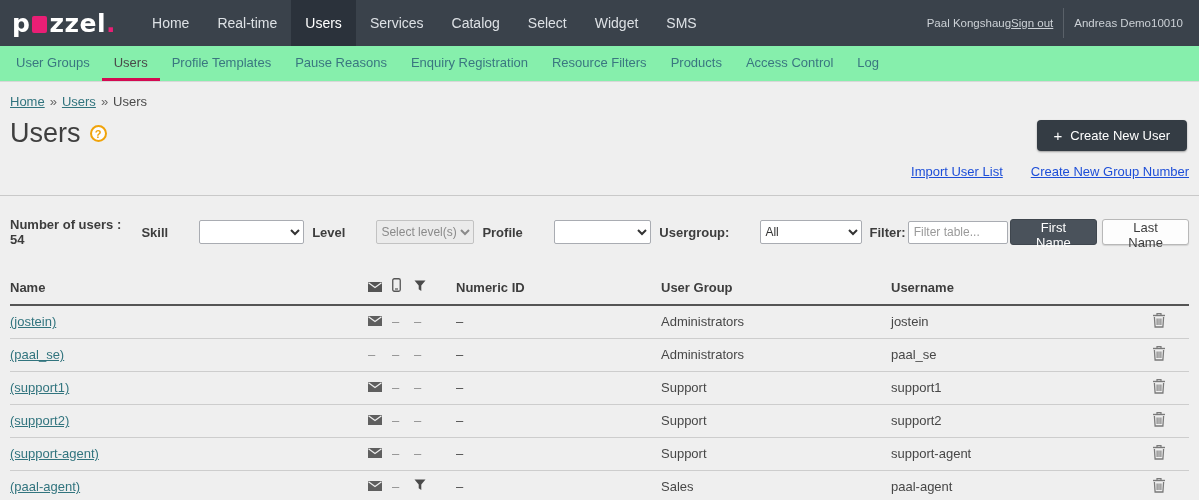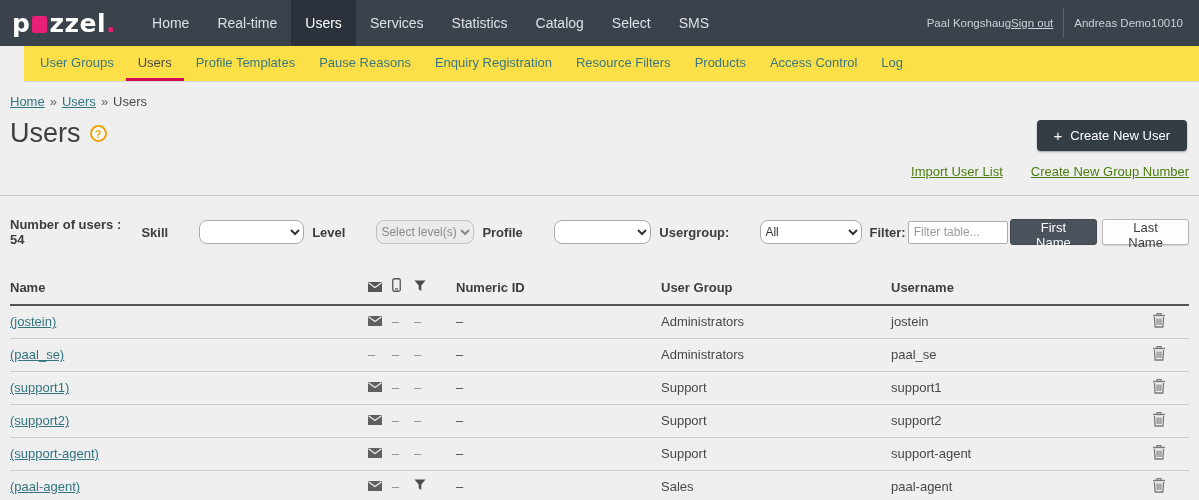--- a/index.html
+++ b/index.html
@@ -16,21 +16,21 @@
   .nav-item { line-height:46px; padding:0 14px; color:#dde1e5; font-size:14px; cursor:pointer; white-space:nowrap; }
   .nav-item.active { background:#2b323b; color:#ffffff; }
   .topnav-spacer { flex:1; }
   .userbox { display:flex; align-items:center; gap:10px; padding-right:16px; font-size:11.5px; color:#ccd1d6; }
   .userbox .col { display:flex; flex-direction:row; line-height:1.4; }
   .userbox .col.right-align { align-items:flex-start; }
   .signout { text-decoration:underline; cursor:pointer; }
   .user-divider { width:1px; height:30px; background:#5a6169; }
 
   
-  .subnav { display:flex; background:#fde047; height:36px; border-bottom:1px solid #d8d8d8; padding-left:4px;margin-left:24px; }
+  .subnav { display:flex; background:#86efac; height:36px; border-bottom:1px solid #d8d8d8; padding-left:4px; }
   .subnav-item { line-height:33px; padding:0 12px; font-size:13px; color:#3a7780; cursor:pointer;
                  border-bottom:3px solid transparent; white-space:nowrap; }
   .subnav-item.active { color:#4a4a4a; border-bottom-color:#d30b52; }
 
   
   .content { padding:12px 10px 0 10px; }
   .breadcrumb { font-size:13px; color:#4a4a4a; }
   .crumb-link { color:#31747e; text-decoration:underline; cursor:pointer; }
   .crumb-sep { color:#666; margin:0 5px; }
 
@@ -38,31 +38,31 @@
   .page-title { display:flex; align-items:center; gap:9px; font-size:27px; color:#3f3f3f; font-weight:400; }
   .help-icon { display:inline-flex; align-items:center; justify-content:center; width:17px; height:17px;
                border:2px solid #f0a30a; border-radius:50%; color:#f0a30a; font-size:11px; font-weight:bold;
                background:#fdfdfd; cursor:pointer; }
   .head-actions { display:flex; flex-direction:column; align-items:flex-end; gap:13px; margin-top:2px; }
   .create-btn { display:flex; align-items:center; gap:8px; background:#343c44; color:#ffffff; border:none;
                 border-radius:4px; padding:8px 17px; font-size:13px; cursor:pointer;
                 box-shadow:0 1px 2px rgba(0,0,0,.35); margin-right:2px; font-family:inherit; }
   .plus-glyph { font-size:15px; line-height:10px; }
   .links-row { display:flex; gap:28px; font-size:13px; }
-  .action-link { color:#4d7c0f; text-decoration:underline; cursor:pointer; }
+  .action-link { color:#1d4ed8; text-decoration:underline; cursor:pointer; }
 
   .rule { height:1px; background:#c9c9c9; margin:16px -10px 0 -10px; }
 
   
   .filter-bar { display:flex; align-items:center; margin-top:21px; font-size:13px; color:#3d3d3d;justify-content:flex-end; }
   .count-label { font-weight:bold; }
   .filters { margin-left:auto; display:flex; align-items:center; gap:2px; }
   .filters label { font-weight:bold; margin-left:6px; }
   .filters select { height:24px; font-size:12px; font-family:inherit; border:1px solid #a9acb2; background:#ffffff;
-                    color:#333; border-radius:8px;margin-left:29px; }
+                    color:#333; border-radius:2px;margin-left:29px; }
   select.sel-skill { width:112px; }
   select.sel-level { width:102px; background:#ebebeb; color:#8a8a8a; border-color:#c2c2c2; }
   select.sel-profile { width:104px; }
   select.sel-usergroup { width:108px; }
   .filter-input { width:100px; height:23px; border:1px solid #a9acb2; border-radius:2px; font-size:12px;
                   font-family:inherit; padding:0 5px; color:#333; }
   .filter-input::placeholder { color:#9a9a9a; }
   .seg-btn { height:26px; padding:0 13px; font-size:13px; font-family:inherit; cursor:pointer;
              border-radius:3px; }
   .seg-btn.dark { background:#4a525b; color:#ffffff; border:1px solid #3f464e; }
@@ -87,23 +87,23 @@
   <div class="logo">
       <span>p</span>
       <span class="logo-u">u</span>
       <span>zzel</span>
       <span class="logo-dot">.</span>
     </div>
   <div class="nav-item">Home</div>
   <div class="nav-item">Real-time</div>
   <div class="nav-item active">Users</div>
   <div class="nav-item">Services</div>
-  <div class="nav-item">Statistics</div>
   <div class="nav-item">Catalog</div>
   <div class="nav-item">Select</div>
+  <div class="nav-item">Widget</div>
   <div class="nav-item">SMS</div>
   <div class="topnav-spacer"></div>
   <div class="userbox">
     <div class="col">
       <span>Paal Kongshaug</span>
       <span class="signout">Sign out</span>
     </div>
     <div class="user-divider"></div>
     <div class="col right-align">
       <span>Andreas Demo</span>

